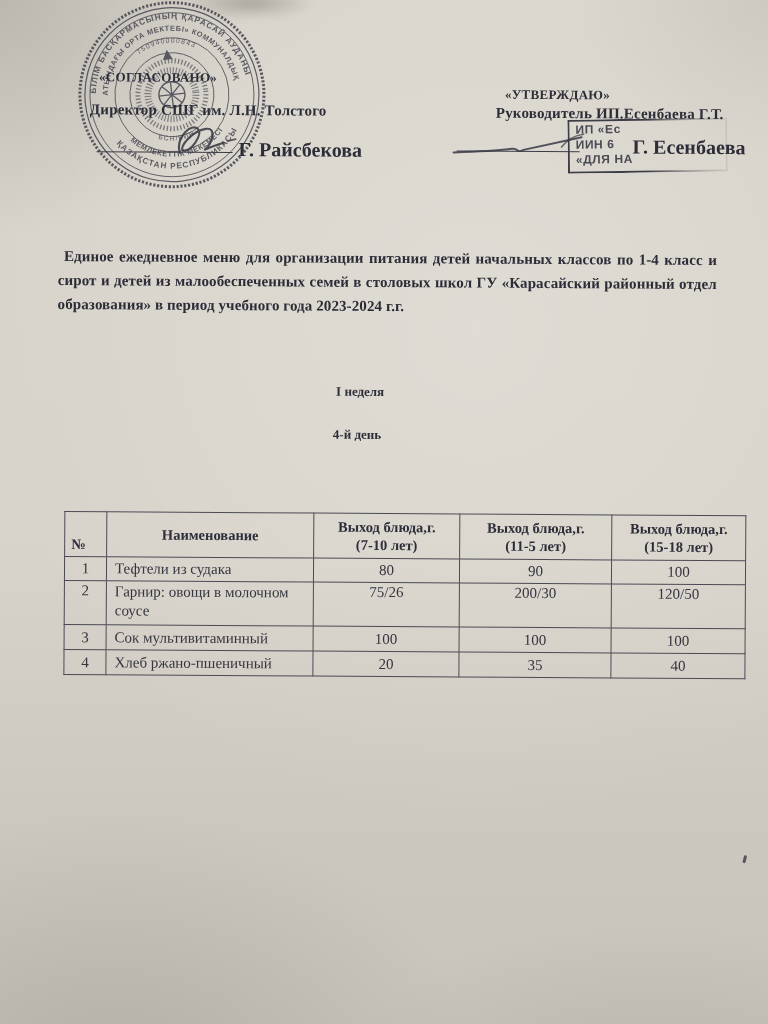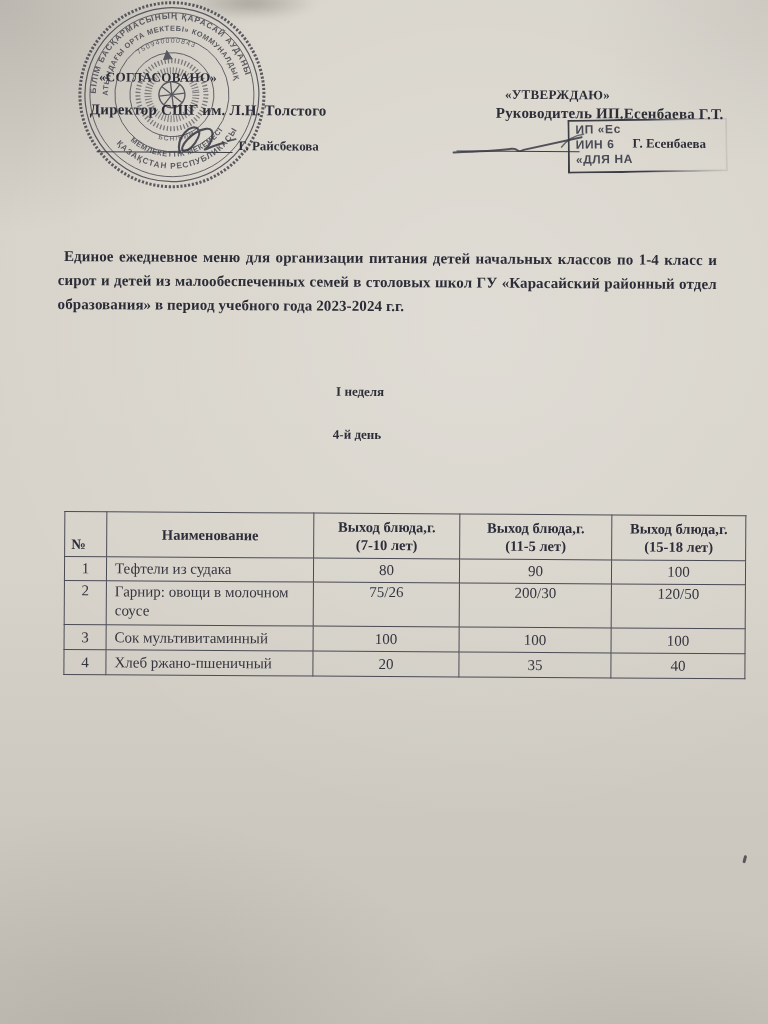--- a/index.html
+++ b/index.html
@@ -14,21 +14,21 @@
       linear-gradient(180deg,#d8d4cb 0%,#d7d3ca 55%,#ccc8bf 80%,#c8c4bb 100%);
   }
   .smudge{position:absolute;left:186px;top:-14px;width:130px;height:34px;border-radius:50%;
     background:radial-gradient(closest-side, rgba(60,58,52,.30), rgba(60,58,52,0));filter:blur(3px);}
   .content{position:absolute;inset:0;transform:rotate(.35deg);transform-origin:50% 40%;
     color:#2d2d38;font-family:"Liberation Serif",serif;}
   .abs{position:absolute;}
   .title{font-size:13px;font-weight:bold;letter-spacing:.3px;}
   .role{font-size:15px;font-weight:bold;letter-spacing:.2px;}
   .sig-line{border-bottom:1.6px solid #3c3c46;height:0;}
-  .signatory{font-size:13px;font-weight:bold;}
+  .signatory{font-size:20px;font-weight:bold;}
   .ink{color:#43434c;}
   
   .rect-stamp{left:566px;top:117px;width:160px;height:54px;border:2.6px solid #3d3d46;
     transform:rotate(-1.2deg);padding:1px 0 0 6px;box-sizing:border-box;
     font-family:"Liberation Sans",sans-serif;font-weight:bold;font-size:12px;line-height:15px;
     color:#4a4a54;letter-spacing:.6px;
     -webkit-mask-image:linear-gradient(90deg,#000 50%,rgba(0,0,0,.35) 75%,rgba(0,0,0,.10) 100%);
     mask-image:linear-gradient(90deg,#000 50%,rgba(0,0,0,.35) 75%,rgba(0,0,0,.10) 100%);}
   
   .intro{left:57px;top:246px;width:659px;font-size:15px;line-height:24px;font-weight:bold;

